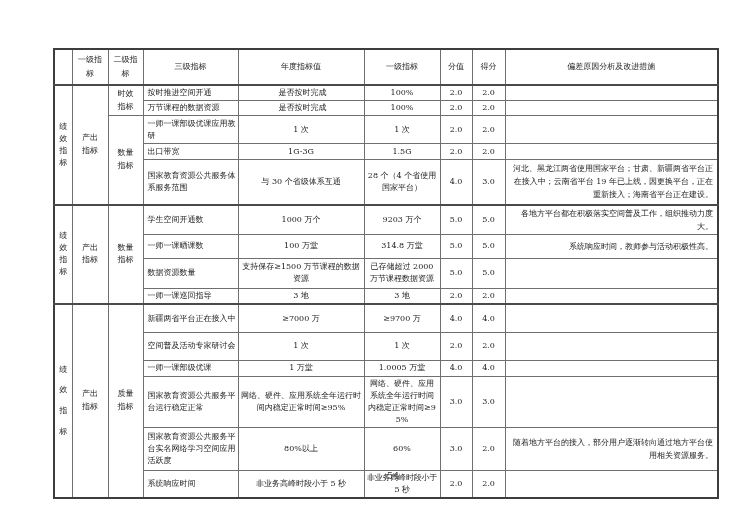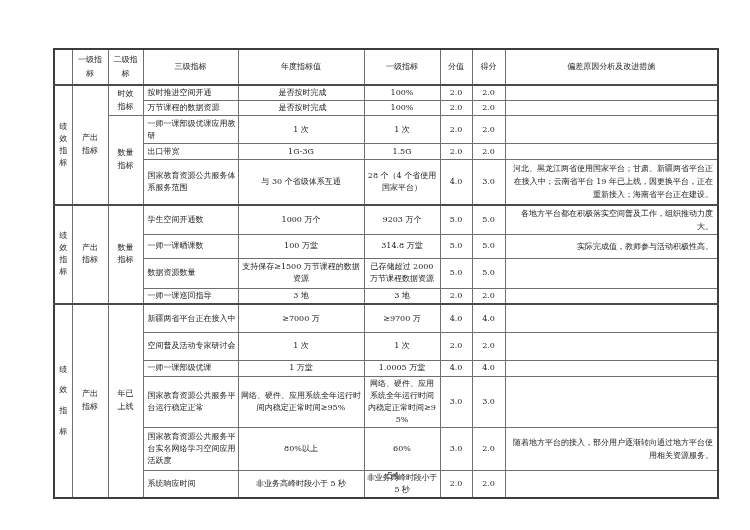--- a/index.html
+++ b/index.html
@@ -133,21 +133,21 @@
       <td>5.0</td>
       <td>5.0</td>
       <td class="rem">各地方平台都在积极落实空间普及工作，组织推动力度大。</td>
     </tr>
     <tr style="height:24px">
       <td class="ind">一师一课晒课数</td>
       <td>100 万堂</td>
       <td>314.8 万堂</td>
       <td>5.0</td>
       <td>5.0</td>
-      <td class="rem">实际完成值，教师参与活动积极性高。</td>
+      <td class="rem">系统响应时间，教师参与活动积极性高。</td>
     </tr>
     <tr style="height:30px">
       <td class="ind">数据资源数量</td>
       <td>支持保存≥1500 万节课程的数据资源</td>
       <td>已存储超过 2000 万节课程数据资源</td>
       <td>5.0</td>
       <td>5.0</td>
       <td class="rem"></td>
     </tr>
     <tr class="sec-end" style="height:16px">
@@ -155,21 +155,21 @@
       <td>3 地</td>
       <td>3 地</td>
       <td>2.0</td>
       <td>2.0</td>
       <td class="rem"></td>
     </tr>
 
     <tr style="height:28px">
       <td class="vgroup tall" rowspan="6">绩效指标</td>
       <td rowspan="6"><span class="w2">产出指标</span></td>
-      <td rowspan="6"><span class="w2">年已上线</span></td>
+      <td rowspan="6"><span class="w2">质量指标</span></td>
       <td class="ind">新疆两省平台正在接入中</td>
       <td>≥7000 万</td>
       <td>≥9700 万</td>
       <td>4.0</td>
       <td>4.0</td>
       <td class="rem"></td>
     </tr>
     <tr style="height:28px">
       <td class="ind">空间普及活动专家研讨会</td>
       <td>1 次</td>

